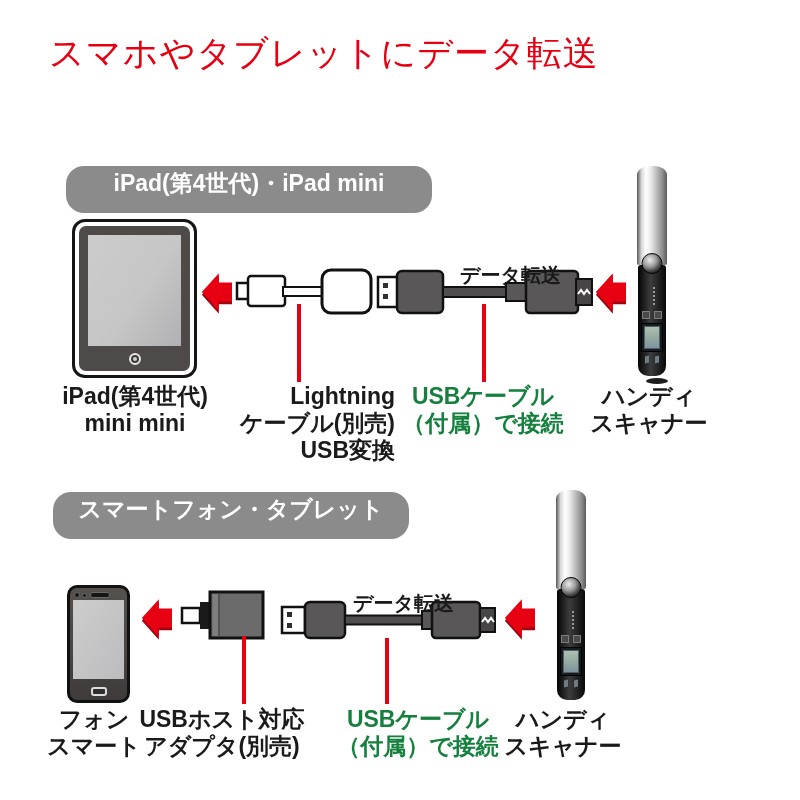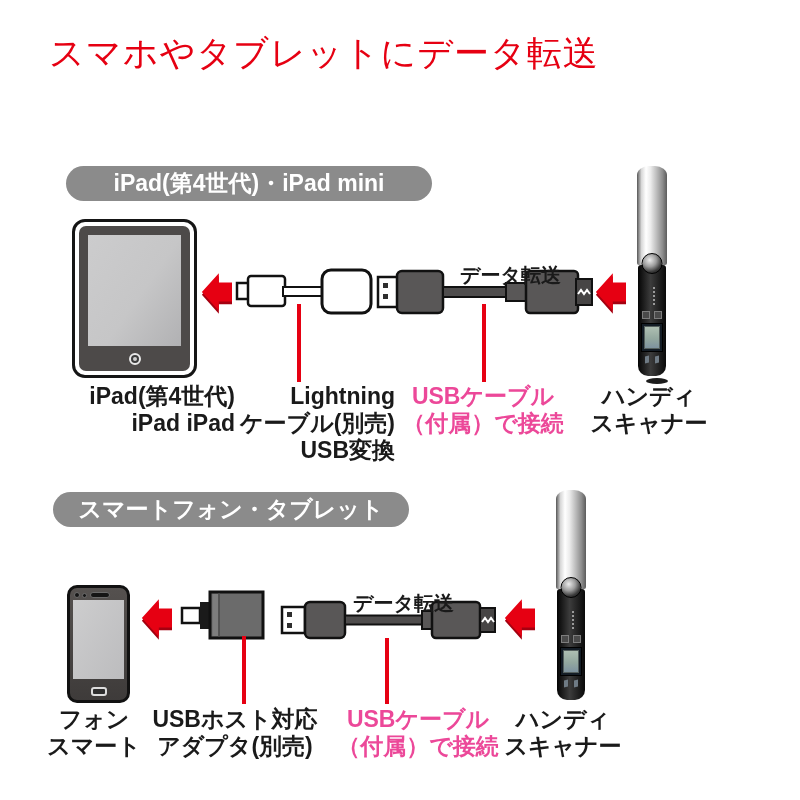--- a/index.html
+++ b/index.html
@@ -5,29 +5,29 @@
   html,body{margin:0;padding:0;}
   body{
     width:800px;height:800px;position:relative;background:#ffffff;
     font-family:"Liberation Sans","DejaVu Sans",sans-serif;
     color:#1a1a1a;overflow:hidden;
   }
   .abs{position:absolute;}
   
   .main-title{left:49px;top:30px;font-size:35px;font-weight:normal;color:#e60012;letter-spacing:1px;white-space:nowrap;}
   .subtitle{left:49px;top:84px;font-size:26px;font-weight:bold;line-height:31px;color:#1a1a1a;white-space:nowrap;}
-  .pill{background:#8b8b8b;color:#ffffff;border-radius:18px;height:35px;line-height:35px;
+  .pill{background:#8b8b8b;color:#ffffff;border-radius:18px;height:47px;line-height:35px;
         text-align:center;font-size:23px;font-weight:bold;white-space:nowrap;}
   .pill1{left:66px;top:166px;width:366px;}
   .pill2{left:53px;top:492px;width:356px;}
   .transfer{font-size:20px;font-weight:bold;text-align:right;width:140px;white-space:nowrap;margin-top:23px;}
   .transfer1{left:421px;top:239px;}
   .transfer2{left:314px;top:567px;}
   .cap{font-size:23px;font-weight:bold;text-align:center;line-height:27px;white-space:nowrap;}
-  .red{color:#ec4899;text-align:center;}
+  .red{color:#15803d;text-align:center;}
   
   .vline{width:4px;background:#e60012;}
   
   .ipad{left:72px;top:219px;width:125px;height:159px;background:#fff;border:3px solid #151515;
         border-radius:13px;padding:4px;box-sizing:border-box;}
   .ipad-bezel{width:100%;height:100%;background:#4d4a49;border-radius:7px;position:relative;}
   .ipad-screen{position:absolute;left:9px;right:9px;top:9px;bottom:25px;
         background:linear-gradient(125deg,#cccccd 0%,#c6c6c7 55%,#b1b1b3 100%);}
   .ipad-home{position:absolute;bottom:6px;left:50%;transform:translateX(-50%);width:12px;height:12px;
         border-radius:50%;background:#3c3c3c;border:2px solid #e8e8e8;box-sizing:border-box;}
@@ -126,23 +126,23 @@
         <i></i>
       </div>
   </div>
   <div class="sc-dial"></div>
 </div>
 <div class="abs sc-shadow" style="left:646px;top:378px;"></div>
 
 <div class="abs vline" style="left:297px;top:304px;height:78px;"></div>
 <div class="abs vline" style="left:482px;top:304px;height:78px;"></div>
 
-<div class="abs cap" style="left:35px;top:383px;width:200px;text-align:right;">
+<div class="abs cap" style="left:35px;top:383px;width:200px;">
   <div>iPad(第4世代)</div>
-  <div>iPad iPad</div>
+  <div>mini mini</div>
 </div>
 <div class="abs cap" style="left:195px;top:383px;width:200px;text-align:right;">
   <div>Lightning</div>
   <div>ケーブル(別売)</div>
   <div>USB変換</div>
 </div>
 <div class="abs cap red" style="left:383px;top:383px;width:200px;">
   <div>USBケーブル</div>
   <div>（付属）で接続</div>
 </div>
@@ -212,21 +212,21 @@
   <div class="sc-dial"></div>
 </div>
 
 <div class="abs vline" style="left:242px;top:636px;height:68px;"></div>
 <div class="abs vline" style="left:385px;top:638px;height:66px;"></div>
 
 <div class="abs cap" style="left:14px;top:706px;width:160px;">
   <div>フォン</div>
   <div>スマート</div>
 </div>
-<div class="abs cap" style="left:135px;top:706px;width:200px;">
+<div class="abs cap" style="left:122px;top:706px;width:200px;">
   <div>USBホスト対応</div>
   <div>アダプタ(別売)</div>
 </div>
 <div class="abs cap red" style="left:318px;top:706px;width:200px;">
   <div>USBケーブル</div>
   <div>（付属）で接続</div>
 </div>
 <div class="abs cap" style="left:463px;top:706px;width:200px;">
   <div>ハンディ</div>
   <div>スキャナー</div>

